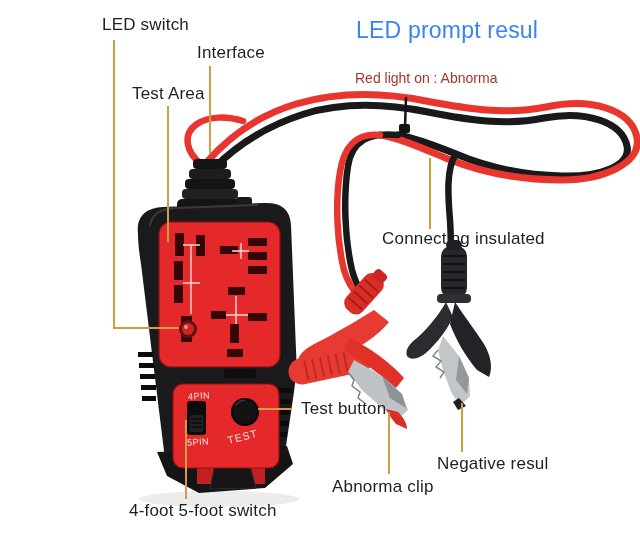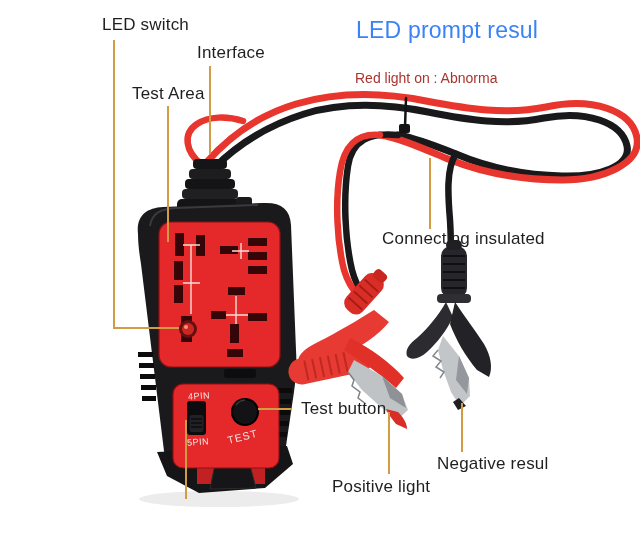--- a/index.html
+++ b/index.html
@@ -187,19 +187,20 @@
   <div class="leader" style="left:258px;top:408px;width:34px;height:2px;"></div>
   <div class="leader" style="left:388px;top:412px;width:2px;height:62px;"></div>
   <div class="leader" style="left:461px;top:403px;width:2px;height:49px;"></div>
   <div class="leader" style="left:185px;top:420px;width:2px;height:79px;"></div>
 
   <div class="lbl" style="left:102px;top:15px;">LED switch</div>
   <div class="lbl" style="left:197px;top:43px;">Interface</div>
   <div class="lbl" style="left:382px;top:229px;">Connecting insulated</div>
   <div class="lbl" style="left:132px;top:84px;">Test Area</div>
   <div class="lbl" style="left:293px;top:399px;margin-left:8px;">Test button</div>
-  <div class="lbl" style="left:332px;top:477px;">Positive light</div>
+  <div class="lbl" style="left:332px;top:477px;">Abnorma clip</div>
   <div class="lbl" style="left:437px;top:454px;">Negative resul</div>
+  <div class="lbl" style="left:129px;top:501px;">4-foot 5-foot switch</div>
 
   <div class="title" style="left:356px;top:17px;">LED prompt resul</div>
   <div class="legend-red" style="left:355px;top:68px;">Red light on : Abnorma</div>
 
 </div>
 
 </body></html>

